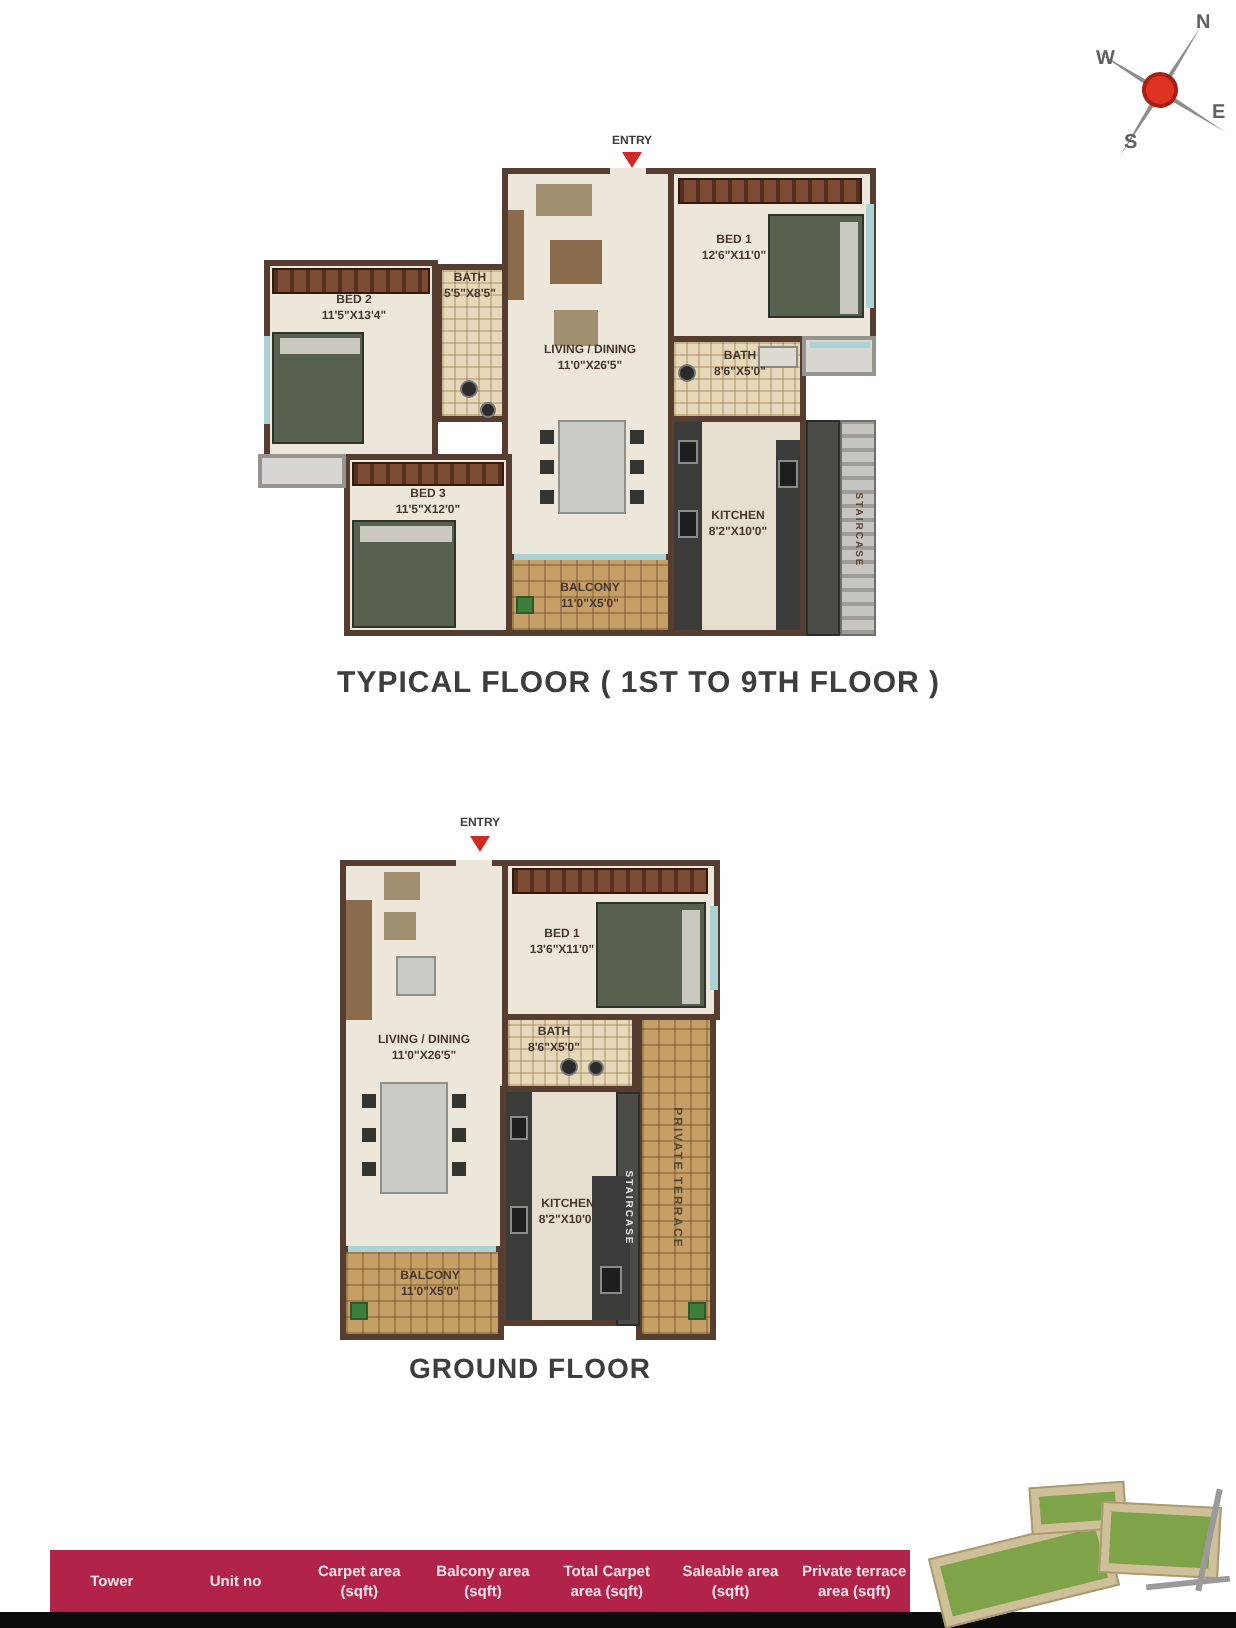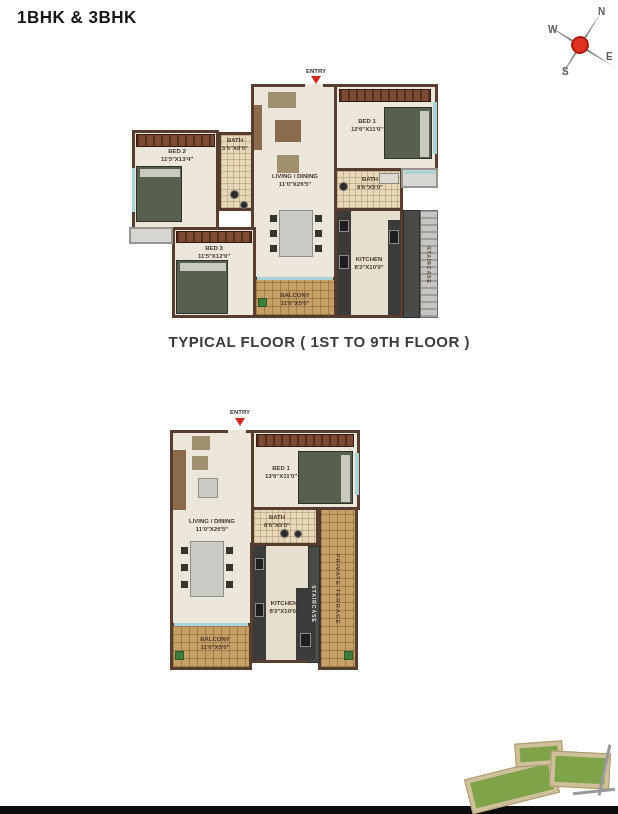--- a/index.html
+++ b/index.html
@@ -63,21 +63,20 @@
   .siteplan{position:absolute;left:455px;top:738px;width:163px;height:68px;background:#fff;}
   .bldg{position:absolute;background:#cfc09a;border:1px solid #a99a72;box-sizing:border-box;}
   .court{position:absolute;inset:4px;background:#7fa348;}
   .road{position:absolute;background:#9a9a9a;}
 </style>
 </head>
 <body>
 
 <div id="canvas">
 
-  <div class="page-title">1BHK &amp; 3BHK</div>
 
   <div class="compass">
     <div class="needle">
       <div class="armNS"></div>
       <div class="armWE"></div>
       <div class="hub"></div>
     </div>
     <span class="cdir" style="left:58px;top:4px;">N</span>
     <span class="cdir" style="left:8px;top:22px;">W</span>
     <span class="cdir" style="left:66px;top:49px;">E</span>
@@ -248,21 +247,31 @@
       <span style="display:block;">8'2"X10'0"</span>
     </div>
     <div class="rlabel" style="left:47px;top:235px;">
       <span style="display:block;">BALCONY</span>
       <span style="display:block;">11'0"X5'0"</span>
     </div>
     <div class="vlabel" style="left:170px;top:181px;">PRIVATE TERRACE</div>
     <div class="vlabel vlabel-w" style="left:146px;top:196px;font-size:5px;">STAIRCASE</div>
   </div>
 
-
+  <div class="caption" style="left:165px;top:676px;width:200px;font-size:14px;">GROUND FLOOR</div>
+
+  <div class="thead">
+    <div class="thcol">Tower</div>
+    <div class="thcol">Unit no</div>
+    <div class="thcol">Carpet area (sqft)</div>
+    <div class="thcol">Balcony area (sqft)</div>
+    <div class="thcol">Total Carpet area (sqft)</div>
+    <div class="thcol">Saleable area (sqft)</div>
+    <div class="thcol">Private terrace area (sqft)</div>
+  </div>
   <div class="blackbar"></div>
 
   <div class="siteplan">
     <div class="bldg" style="left:12px;top:30px;width:90px;height:36px;transform:rotate(-14deg);">
       <div class="court"></div>
     </div>
     <div class="bldg" style="left:60px;top:4px;width:48px;height:24px;transform:rotate(-4deg);">
       <div class="court"></div>
     </div>
     <div class="bldg" style="left:95px;top:14px;width:60px;height:36px;transform:rotate(3deg);">

